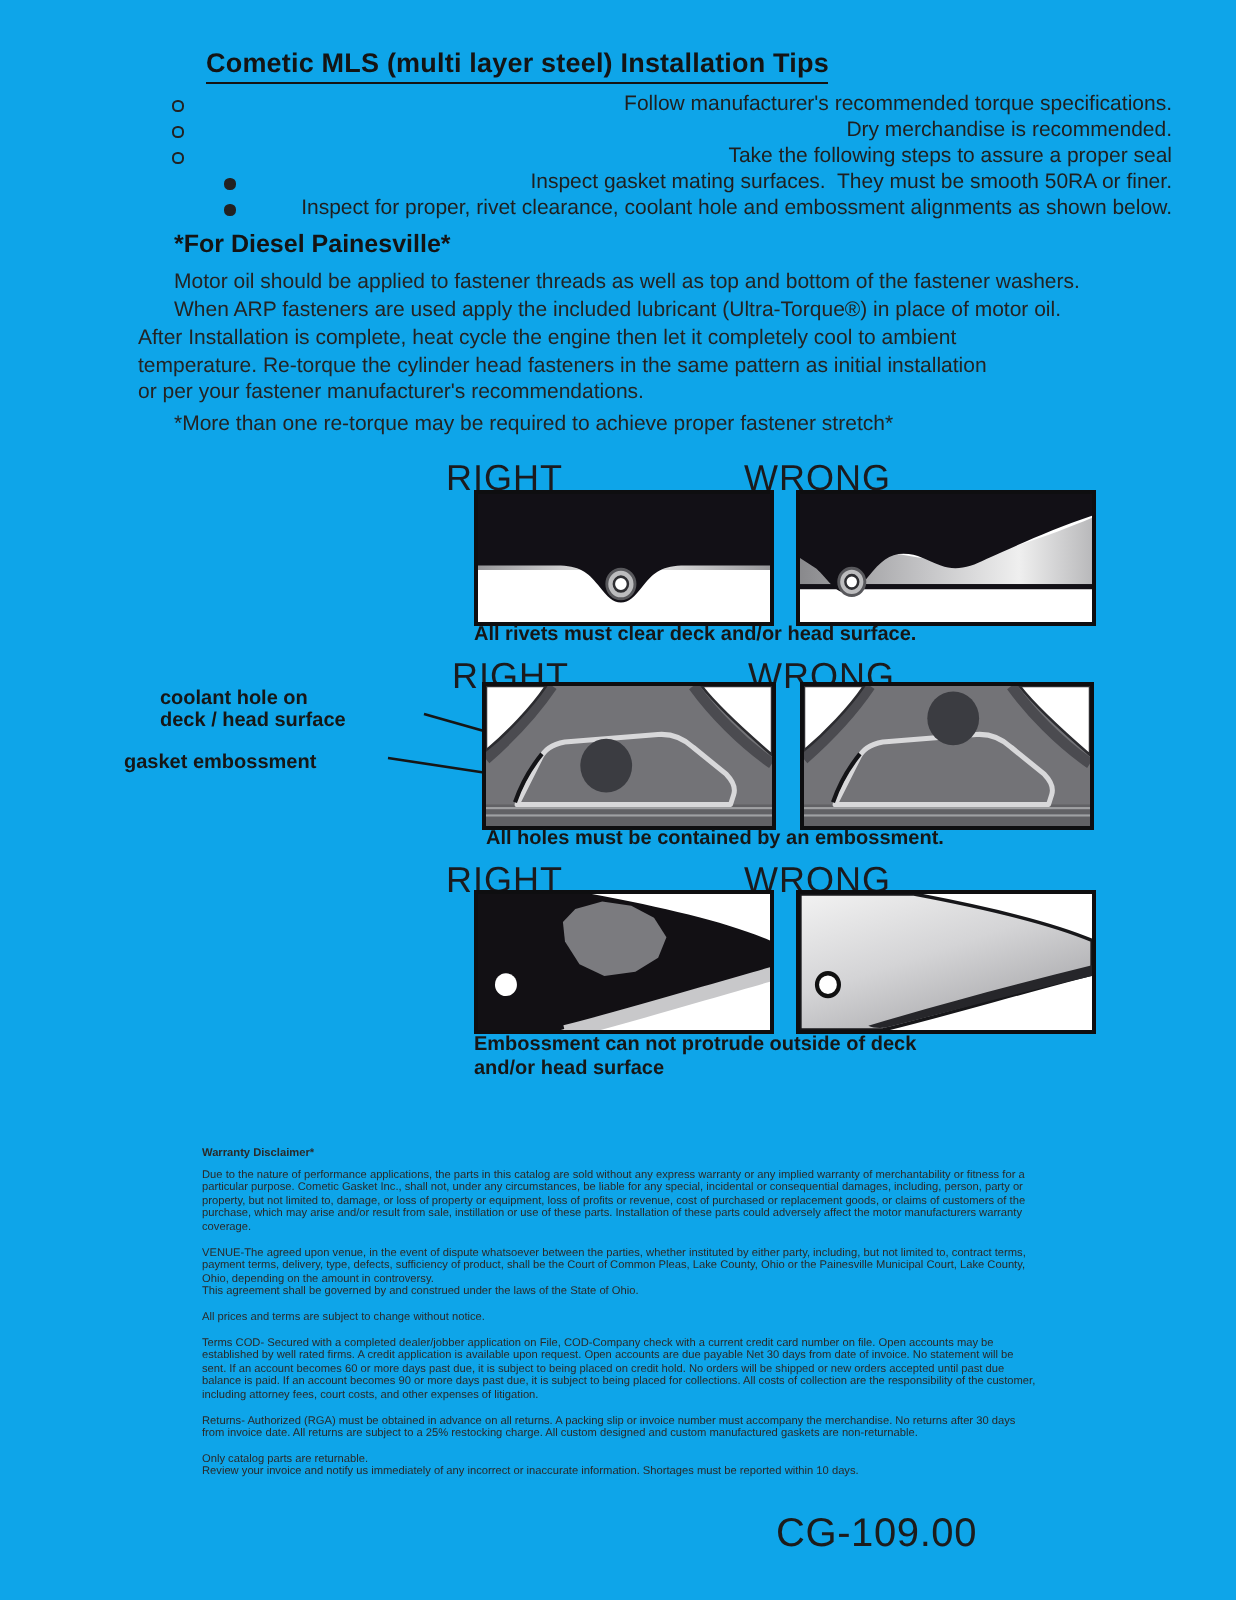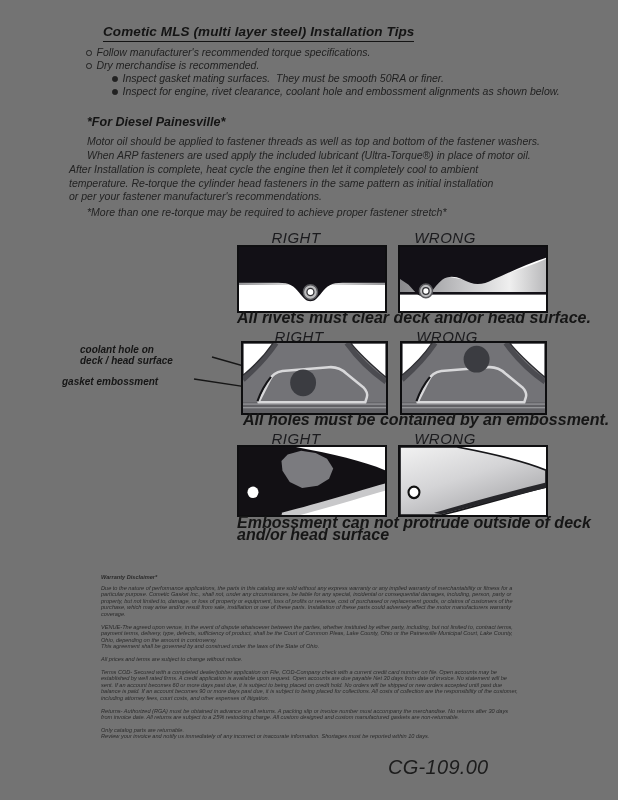--- a/index.html
+++ b/index.html
@@ -1,47 +1,46 @@
 <!DOCTYPE html>
 <html><head>
 <meta charset="utf-8">
 <style>
   html,body{margin:0;padding:0;background:#e8e8e8;}
   .page{
-    position:relative;width:618px;height:800px;background:#737373;
+    position:relative;width:618px;height:800px;background:#0ea5e9;
     font-family:"Liberation Sans", sans-serif;color:#1f1f1f;overflow:hidden;
     margin:0 auto;
-    font-style:italic;
   }
   .abs{position:absolute;}
   .pl{white-space:pre-line;}
   
   .title{
     left:103px;top:24px;font-size:13.5px;font-weight:bold;color:#141414;
     border-bottom:1.5px solid #141414;padding-bottom:2px;letter-spacing:0.1px;
   }
   
   .tips{left:86px;top:46px;width:500px;font-size:10.5px;line-height:13px;}
-  .tip-row{display:flex;align-items:flex-start;}
+  .tip-row{display:flex;align-items:flex-start;justify-content:space-between;}
   .tip-row .txt{white-space:pre;}
   .marker{flex:0 0 auto;width:3.5px;height:3.5px;border:1px solid #222;border-radius:50%;
     margin:4px 5px 0 0;background:transparent;}
   .marker.filled{background:#222;}
   .sub{padding-left:26px;}
   
   .diesel-h{left:87px;top:115px;font-size:12.5px;font-weight:bold;color:#141414;}
   .para{font-size:10.5px;line-height:13.5px;white-space:pre;color:#232323;}
   .p0{left:87px;top:135px;}
   .p1{left:69px;top:163px;}
   .p2{left:87px;top:206px;}
   
-  .fig-label{width:146px;text-align:center;font-size:15px;letter-spacing:0.5px;color:#1b1b1e;}
+  .fig-label{width:146px;font-size:18px;letter-spacing:0.5px;color:#1b1b1e;}
   .panel{border:2.5px solid #0e0e10;background:#fff;}
   .panel svg{display:block;width:100%;height:100%;}
-  .caption{font-size:16px;font-weight:bold;color:#161616;line-height:12px;}
+  .caption{font-size:10px;font-weight:bold;color:#161616;line-height:12px;}
   .anno{font-size:10px;font-weight:bold;color:#161616;line-height:11px;text-align:left;}
   
   .disc{left:101px;top:574px;width:417px;font-size:5.6px;line-height:6.6px;color:#2a2a2a;}
   .disc .dh{font-weight:bold;margin-bottom:4px;}
   .disc p{margin:0 0 6px 0;}
   .doc-code{left:388px;top:756px;font-size:20px;color:#1c1c1c;letter-spacing:0.3px;}
 </style>
 </head>
 <body>
 
@@ -51,27 +50,31 @@
 
   <div class="abs tips">
     <div class="tip-row">
       <span class="marker"></span>
       <span class="txt">Follow manufacturer's recommended torque specifications.</span>
     </div>
     <div class="tip-row">
       <span class="marker"></span>
       <span class="txt">Dry merchandise is recommended.</span>
     </div>
+    <div class="tip-row">
+      <span class="marker"></span>
+      <span class="txt">Take the following steps to assure a proper seal</span>
+    </div>
     <div class="tip-row sub">
       <span class="marker filled"></span>
       <span class="txt">Inspect gasket mating surfaces.  They must be smooth 50RA or finer.</span>
     </div>
     <div class="tip-row sub">
       <span class="marker filled"></span>
-      <span class="txt">Inspect for engine, rivet clearance, coolant hole and embossment alignments as shown below.</span>
+      <span class="txt">Inspect for proper, rivet clearance, coolant hole and embossment alignments as shown below.</span>
     </div>
   </div>
 
   <div class="abs diesel-h">*For Diesel Painesville*</div>
   <div class="abs para p0">Motor oil should be applied to fastener threads as well as top and bottom of the fastener washers.
 When ARP fasteners are used apply the included lubricant (Ultra-Torque®) in place of motor oil.</div>
   <div class="abs para p1">After Installation is complete, heat cycle the engine then let it completely cool to ambient
 temperature. Re-torque the cylinder head fasteners in the same pattern as initial installation
 or per your fastener manufacturer's recommendations.</div>
   <div class="abs para p2">*More than one re-torque may be required to achieve proper fastener stretch*</div>

